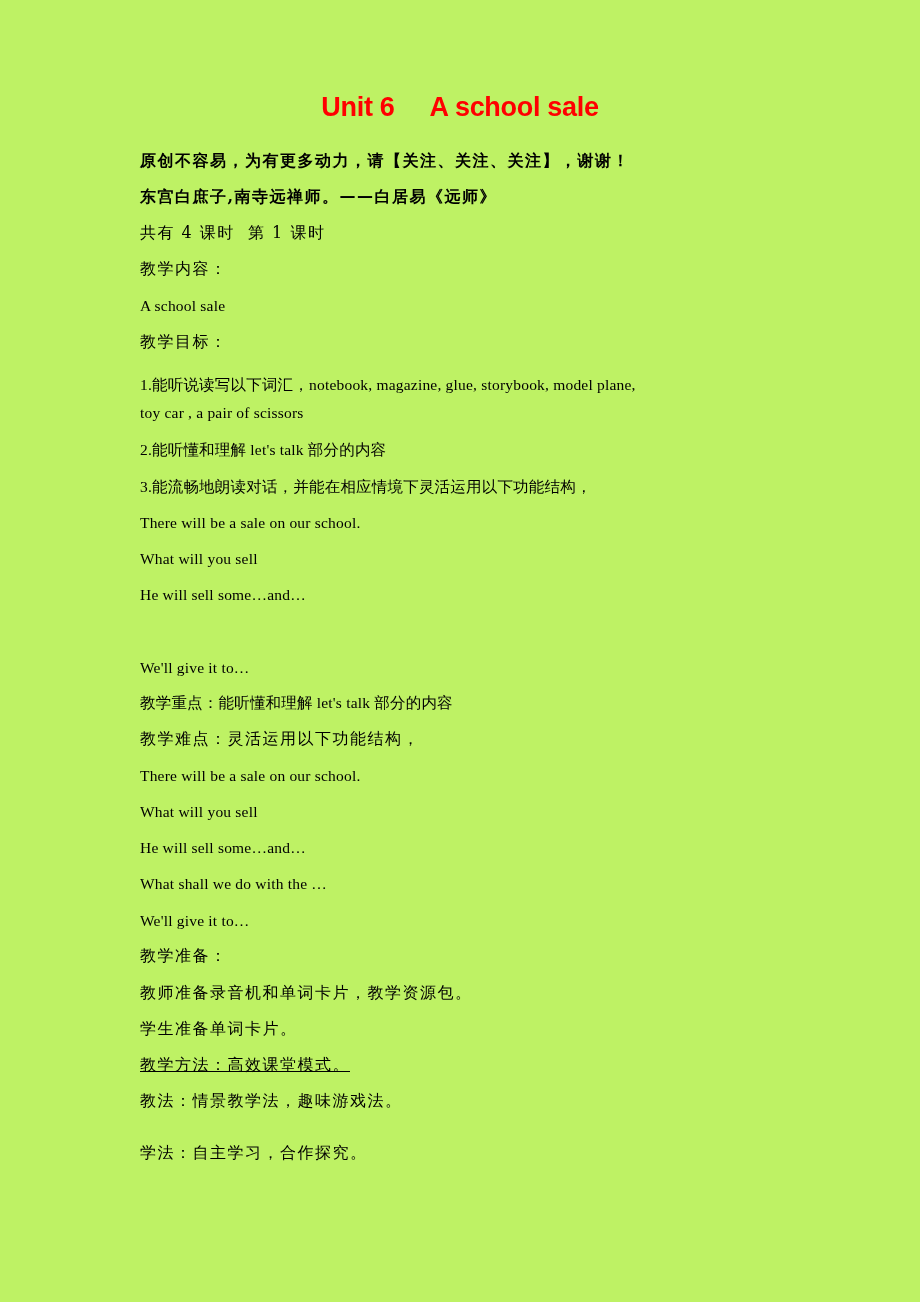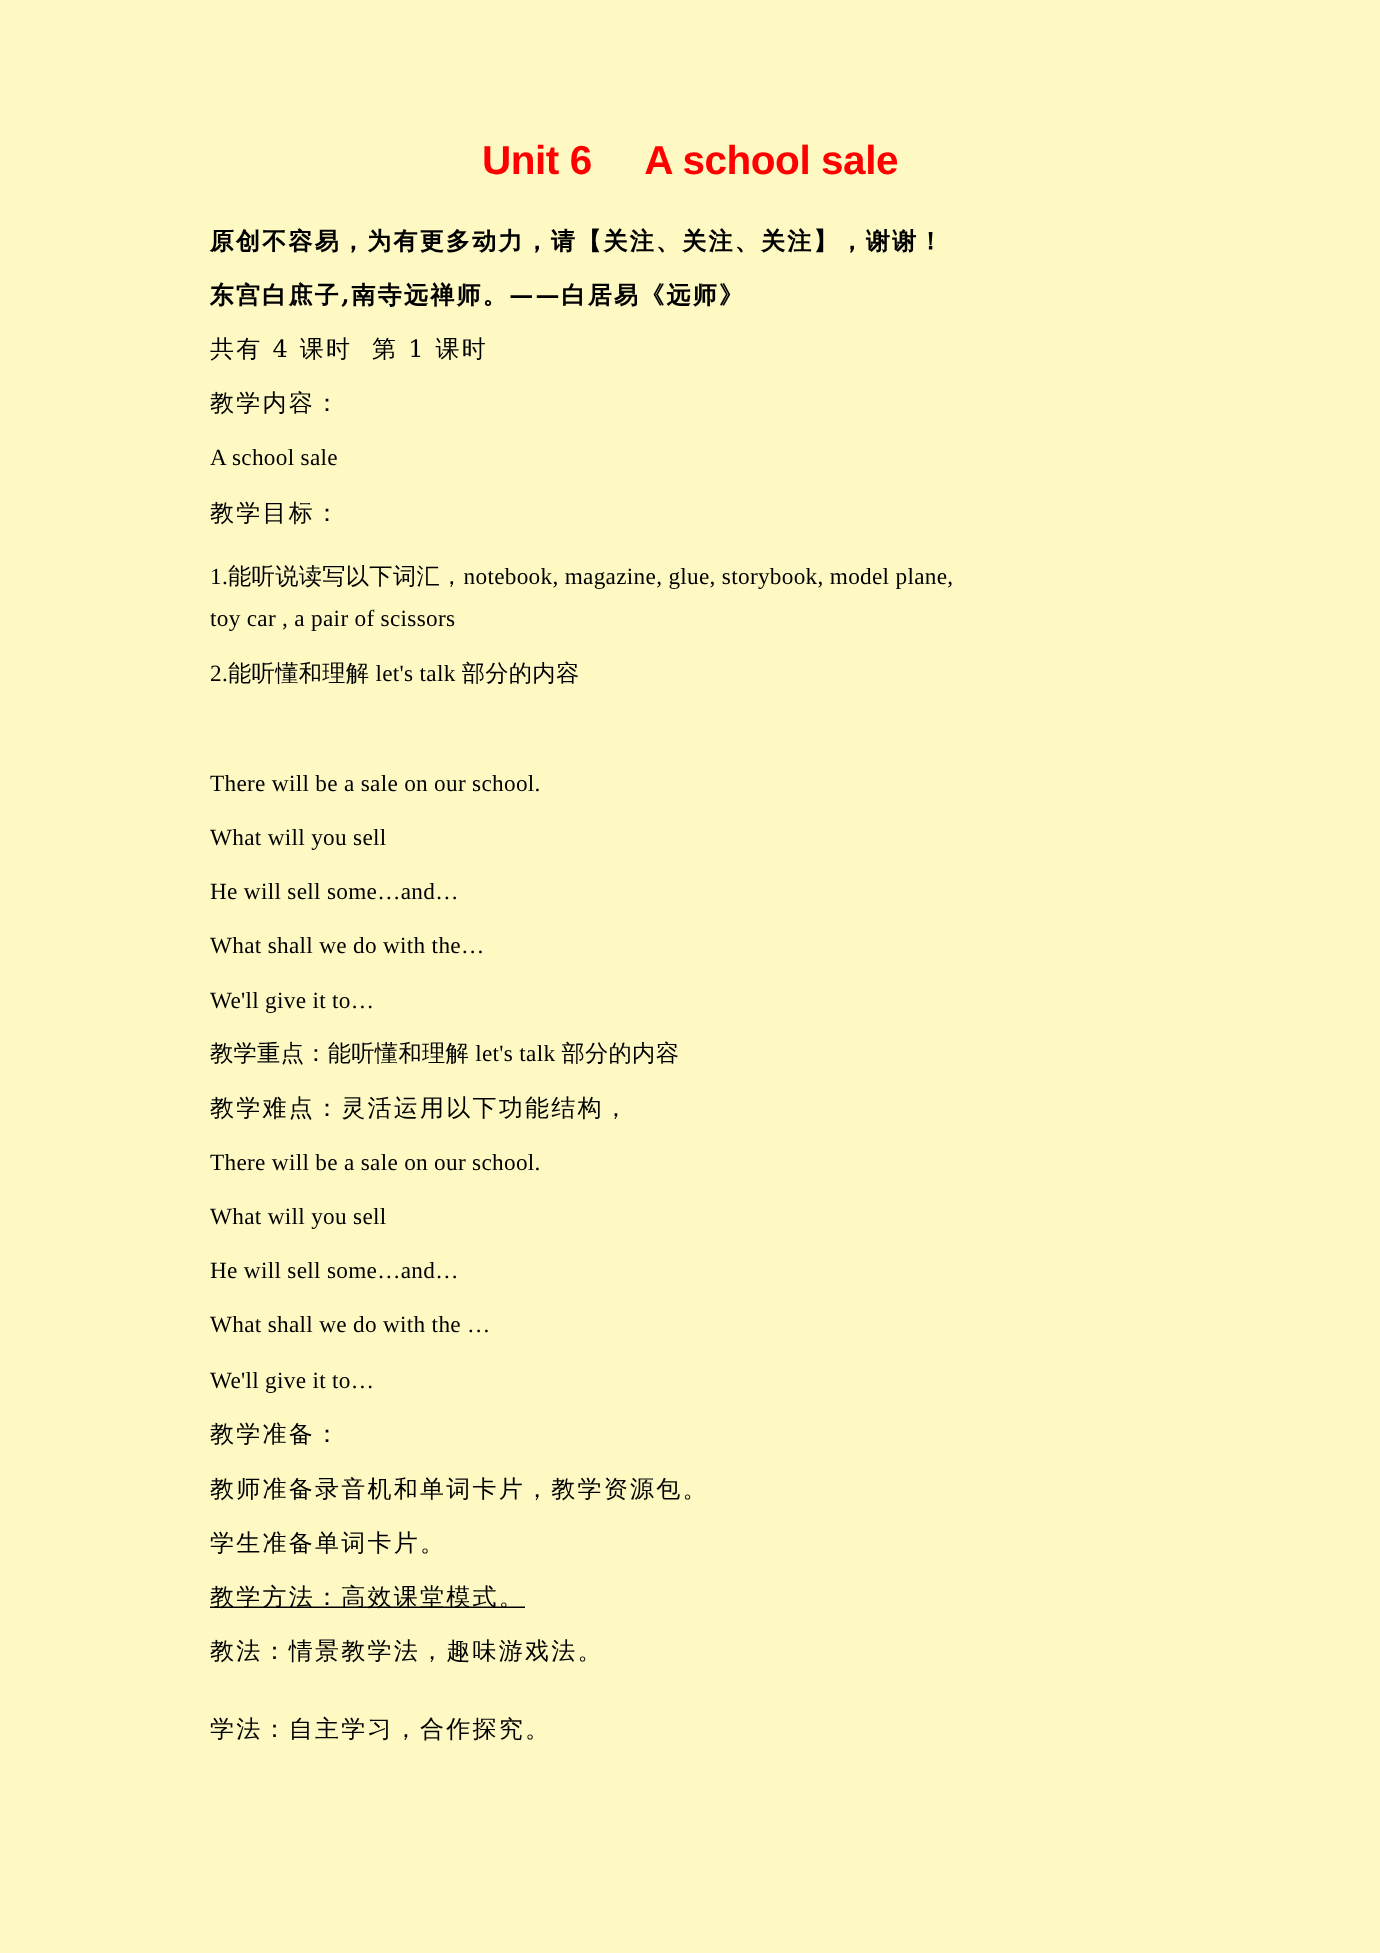--- a/index.html
+++ b/index.html
@@ -12,21 +12,21 @@
       height: 1302px;
       position: relative;
       overflow: hidden;
       font-family: "DejaVu Sans", sans-serif;
       color: #000000;
     }
     .page {
       position: absolute;
       left: 0; top: 0;
       width: 920px; height: 1302px;
-      background: #fef9c3;
+      background: #bef264;
     }
     .title {
       position: absolute;
       top: 92px;
       left: 0;
       width: 920px;
       text-align: center;
       font-family: "Liberation Sans", sans-serif;
       font-weight: bold;
       font-size: 27px;
@@ -69,25 +69,25 @@
   <div class="line cjk" style="top:223px;">共有 4 课时  第 1 课时</div>
 
   <div class="line cjk" style="top:259px;">教学内容：</div>
   <div class="line mono" style="top:296px;">A school sale</div>
 
   <div class="line cjk" style="top:332px;">教学目标：</div>
 
   <div class="line mono" style="top:375px;">1.能听说读写以下词汇，notebook, magazine, glue, storybook, model plane,</div>
   <div class="line mono" style="top:403px;">toy car , a pair of scissors</div>
   <div class="line mono" style="top:440px;">2.能听懂和理解 let's talk 部分的内容</div>
+  <div class="line mono" style="top:477px;">3.能流畅地朗读对话，并能在相应情境下灵活运用以下功能结构，</div>
 
   <div class="line mono" style="top:513px;">There will be a sale on our school.</div>
   <div class="line mono" style="top:549px;">What will you sell</div>
   <div class="line mono" style="top:585px;">He will sell some…and…</div>
-  <div class="line mono" style="top:621px;">What shall we do with the…</div>
   <div class="line mono" style="top:658px;">We'll give it to…</div>
 
   <div class="line mono" style="top:693px;">教学重点：能听懂和理解 let's talk 部分的内容</div>
   <div class="line cjk" style="top:729px;">教学难点：灵活运用以下功能结构，</div>
 
   <div class="line mono" style="top:766px;">There will be a sale on our school.</div>
   <div class="line mono" style="top:802px;">What will you sell</div>
   <div class="line mono" style="top:838px;">He will sell some…and…</div>
   <div class="line mono" style="top:874px;">What shall we do with the …</div>
   <div class="line mono" style="top:911px;">We'll give it to…</div>

